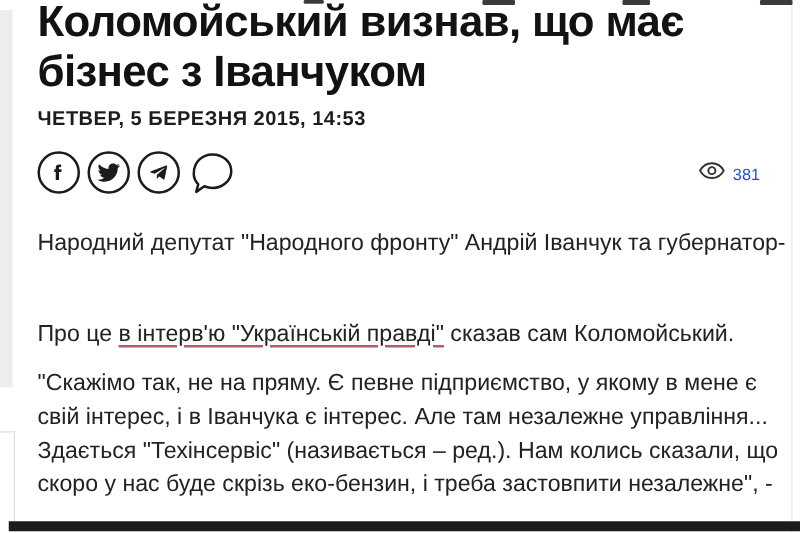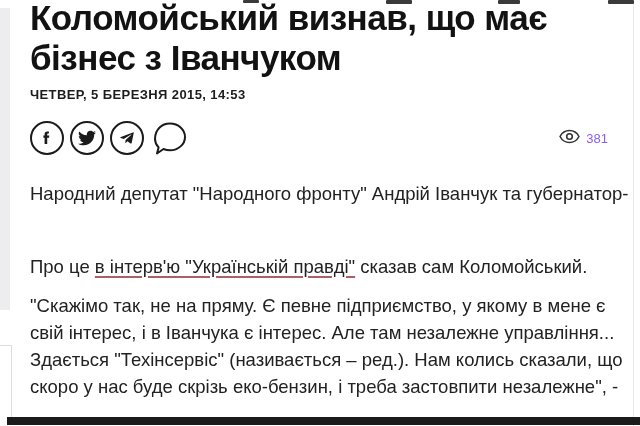--- a/index.html
+++ b/index.html
@@ -23,32 +23,32 @@
   .a3 { left:498px; width:22px; }
   .a4 { left:608px; width:26px; }
 
   .headline {
     position:absolute; left:30px; top:-2px; width:592px;
     font-size:35px; font-weight:bold; line-height:40px;
     letter-spacing:-0.5px; color:#121212;
   }
   .dateline {
     position:absolute; left:30px; top:87px;
-    font-size:13px; font-weight:bold; letter-spacing:0.4px; color:#1d1d1d;
+    font-size:16px; font-weight:bold; letter-spacing:0.4px; color:#1d1d1d;
   }
   .share-row { position:absolute; left:30px; top:121px; display:flex; gap:6px; align-items:flex-start; }
   .share-btn {
     width:34px; height:34px; border:2px solid #1b1b1b; border-radius:50%;
     background:#fff; display:flex; align-items:center; justify-content:center;
     cursor:pointer; padding:0;
   }
   .share-btn svg { display:block; }
   .bubble-btn { width:38px; height:38px; border:none; background:transparent; padding:0; margin-top:-1px; cursor:pointer; }
   .views { position:absolute; top:129px; right:32px; display:flex; align-items:center; gap:6px; }
-  .views-count { font-size:13px; color:#8b5cf6;text-align:right; }
+  .views-count { font-size:13px; color:#1d4ed8;text-align:right; }
 
   .para {
     position:absolute; left:30px; width:600px;
     font-size:18.5px; line-height:27px; color:#222;
   }
   .para > div { white-space:nowrap; }
   .p1 { top:180px; }
   .p2 { top:253px; white-space:nowrap; }
   .p3 { top:292px; }
   .article-link {

